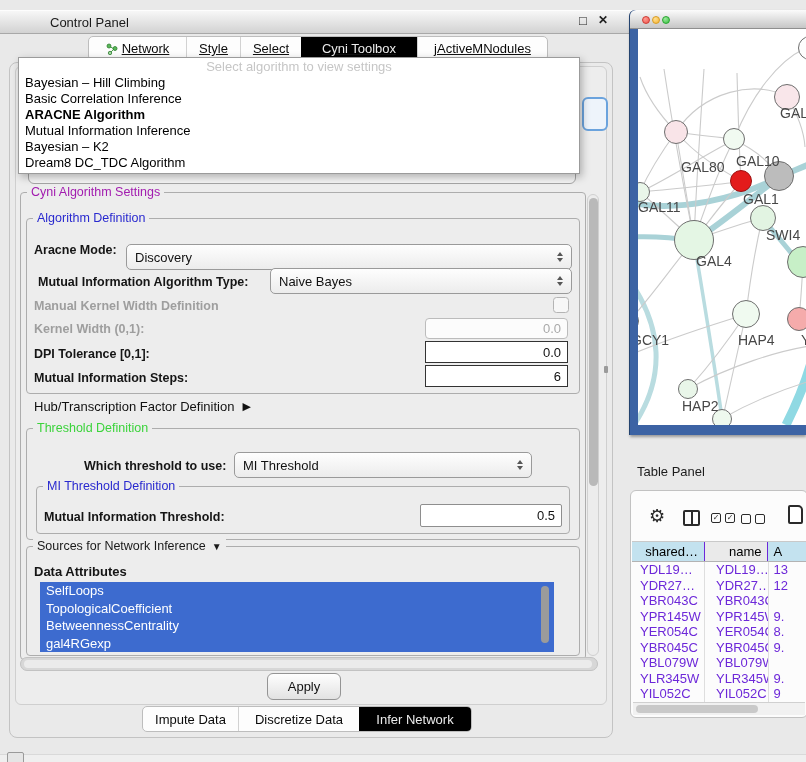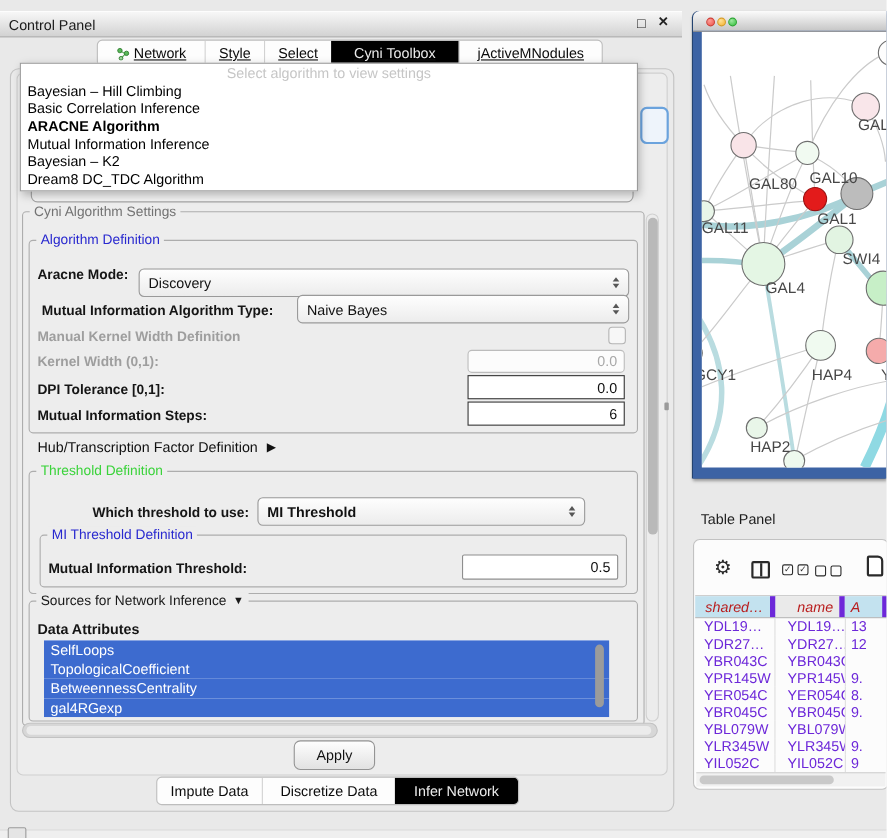--- a/index.html
+++ b/index.html
@@ -2,21 +2,21 @@
 <html><head>
 <meta charset="utf-8">
 <style>
   html,body{margin:0;padding:0;}
   .root{position:relative;width:806px;height:762px;background:#e9e9e9;overflow:hidden;
         font-family:"Liberation Sans",sans-serif;color:#111;}
   .abs{position:absolute;}
   
   .cp-titlebar{left:0;top:10px;width:620px;height:22px;
     background:linear-gradient(#f7f7f7,#d2d2d2);border-top:1px solid #fdfdfd;border-bottom:1px solid #a8a8a8;
-    display:flex;align-items:center;font-size:13px;}
+    display:flex;align-items:center;font-size:13px;padding-left:42px;}
   .cp-title{margin-left:8px;color:#1a1a1a;}
   .cp-btn{position:absolute;top:2px;font-size:12px;color:#222;cursor:default;}
   
   .tabbar{background:#fdfdfd;border:1px solid #bdbdbd;border-radius:5px;display:flex;overflow:hidden;}
   .tab{display:flex;align-items:center;justify-content:center;font-size:13px;color:#0a0a0a;height:100%;box-sizing:border-box;}
   .tab + .tab{border-left:1px solid #d2d2d2;}
   .tab.sel{background:#000000;color:#ebebeb;border-left:none;}
   
   .panel{border:1px solid #c3c3c3;border-radius:8px;background:#eaeaea;}
   .panel2{border:1px solid #cfcfcf;border-radius:6px;background:#ededed;}
@@ -39,21 +39,21 @@
   .li-sel{height:17.5px;line-height:17.5px;padding-left:6px;font-size:13px;color:#fff;background:#3d6bcf;white-space:nowrap;}
   .btn{position:absolute;background:linear-gradient(#fefefe,#e2e2e2);border:1px solid #949494;border-radius:6px;
     display:flex;align-items:center;justify-content:center;font-size:13px;color:#111;}
   .sb-track{position:absolute;background:#ececec;border:1px solid #d0d0d0;border-radius:6px;box-sizing:border-box;}
   .sb-thumb{position:absolute;background:#b9b9b9;border-radius:5px;}
   
   .node{position:absolute;border-radius:50%;border:1px solid #6e6e6e;box-sizing:border-box;}
   .nlabel{position:absolute;font-size:14px;color:#474747;white-space:nowrap;}
   .light{position:absolute;top:6px;width:8px;height:8px;border-radius:50%;box-sizing:border-box;}
   
-  .thcell{display:flex;align-items:center;box-sizing:border-box;font-size:13px;color:#b91c1c;border-right:5px solid #6d28d9;height:100%;font-style:italic;}
+  .thcell{display:flex;align-items:center;box-sizing:border-box;font-size:13px;color:#000000;border-right:1px solid #6d28d9;height:100%;}
   .tr{display:flex;height:15.5px;font-size:13px;color:#6d28d9;}
   .td{display:flex;align-items:center;box-sizing:border-box;border-right:1px solid #dedede;height:100%;white-space:nowrap;overflow:hidden;}
   .icn{color:#2a2a2a;}
   .cb{width:10px;height:10px;border:1.5px solid #2a2a2a;border-radius:2px;box-sizing:border-box;font-size:8px;line-height:8px;text-align:center;color:#2a2a2a;}
 </style>
 </head>
 <body>
 
 <div class="root">
 
@@ -88,21 +88,21 @@
       </div>
   </div>
 
   <div class="abs panel" style="left:9px;top:62px;width:602px;height:674px;"></div>
   <div class="abs panel2" style="left:15px;top:66px;width:590px;height:637px;"></div>
 
   <div class="abs" style="left:582px;top:97px;width:22px;height:30px;border:2px solid #6ba3dd;border-radius:6px;background:#eef4fb;z-index:5;"></div>
   <div class="abs" style="left:28px;top:154px;width:546px;height:28px;border:1px solid #a5a5a5;border-radius:6px;background:#f4f4f4;z-index:4;"></div>
 
   <div class="abs grp" style="left:20px;top:192px;width:564px;height:466px;">
-    <span class="lgd" style="color:#737373;">Cyni Algorithm Settings</span>
+    <span class="lgd" style="color:#a21caf;">Cyni Algorithm Settings</span>
   </div>
 
   <div class="abs sb-track" style="left:587px;top:194px;width:12px;height:462px;">
     <div class="sb-thumb" style="left:1px;top:3px;width:9px;height:288px;"></div>
   </div>
 
   <div class="abs grp" style="left:26px;top:218px;width:552px;height:174px;">
     <span class="lgd" style="color:#2929cf;">Algorithm Definition</span>
   </div>
   <span class="blbl" style="left:34px;top:243px;">Aracne Mode:</span>
@@ -132,21 +132,21 @@
 
   <div class="abs" style="left:34px;top:399px;font-size:13px;display:flex;align-items:center;gap:8px;">
     <span>Hub/Transcription Factor Definition</span>
     <span style="font-size:11px;">▶</span>
   </div>
 
   <div class="abs grp" style="left:26px;top:428px;width:552px;height:110px;">
     <span class="lgd" style="color:#3bd33b;">Threshold Definition</span>
   </div>
   <span class="blbl" style="left:84px;top:459px;">Which threshold to use:</span>
-  <div class="combo" style="left:234px;top:452px;width:298px;height:26px;font-weight:bold;">
+  <div class="combo" style="left:234px;top:452px;width:298px;height:26px;">
     <span>MI Threshold</span>
     <span class="stepper">
         <span class="stp-up"></span>
         <span class="stp-dn"></span>
       </span>
   </div>
   <div class="abs grp" style="left:36px;top:486px;width:532px;height:46px;">
     <span class="lgd" style="color:#2929cf;">MI Threshold Definition</span>
   </div>
   <span class="blbl" style="left:44px;top:510px;">Mutual Information Threshold:</span>

